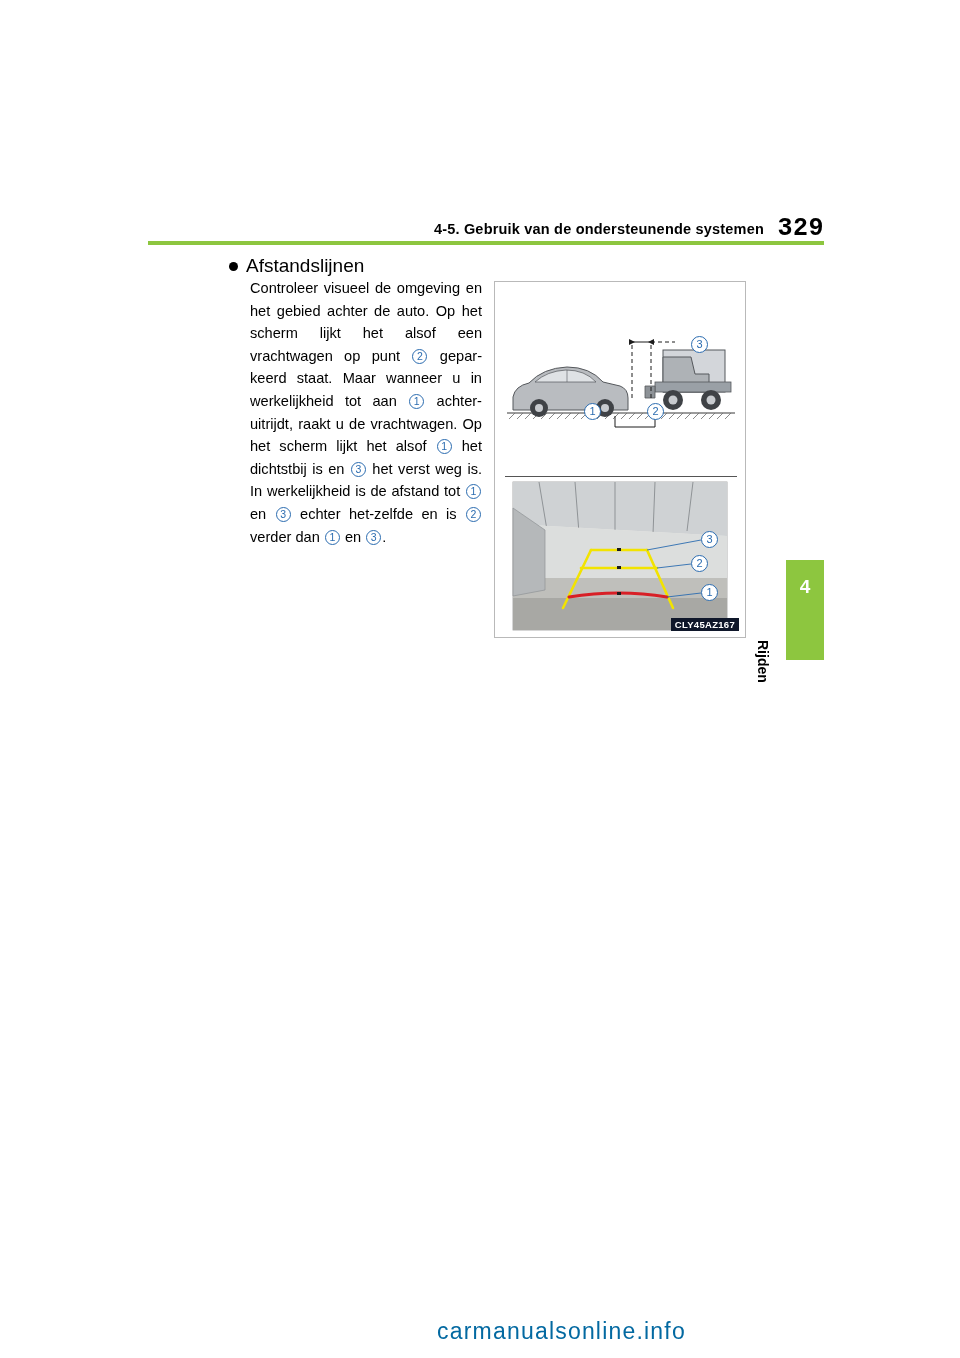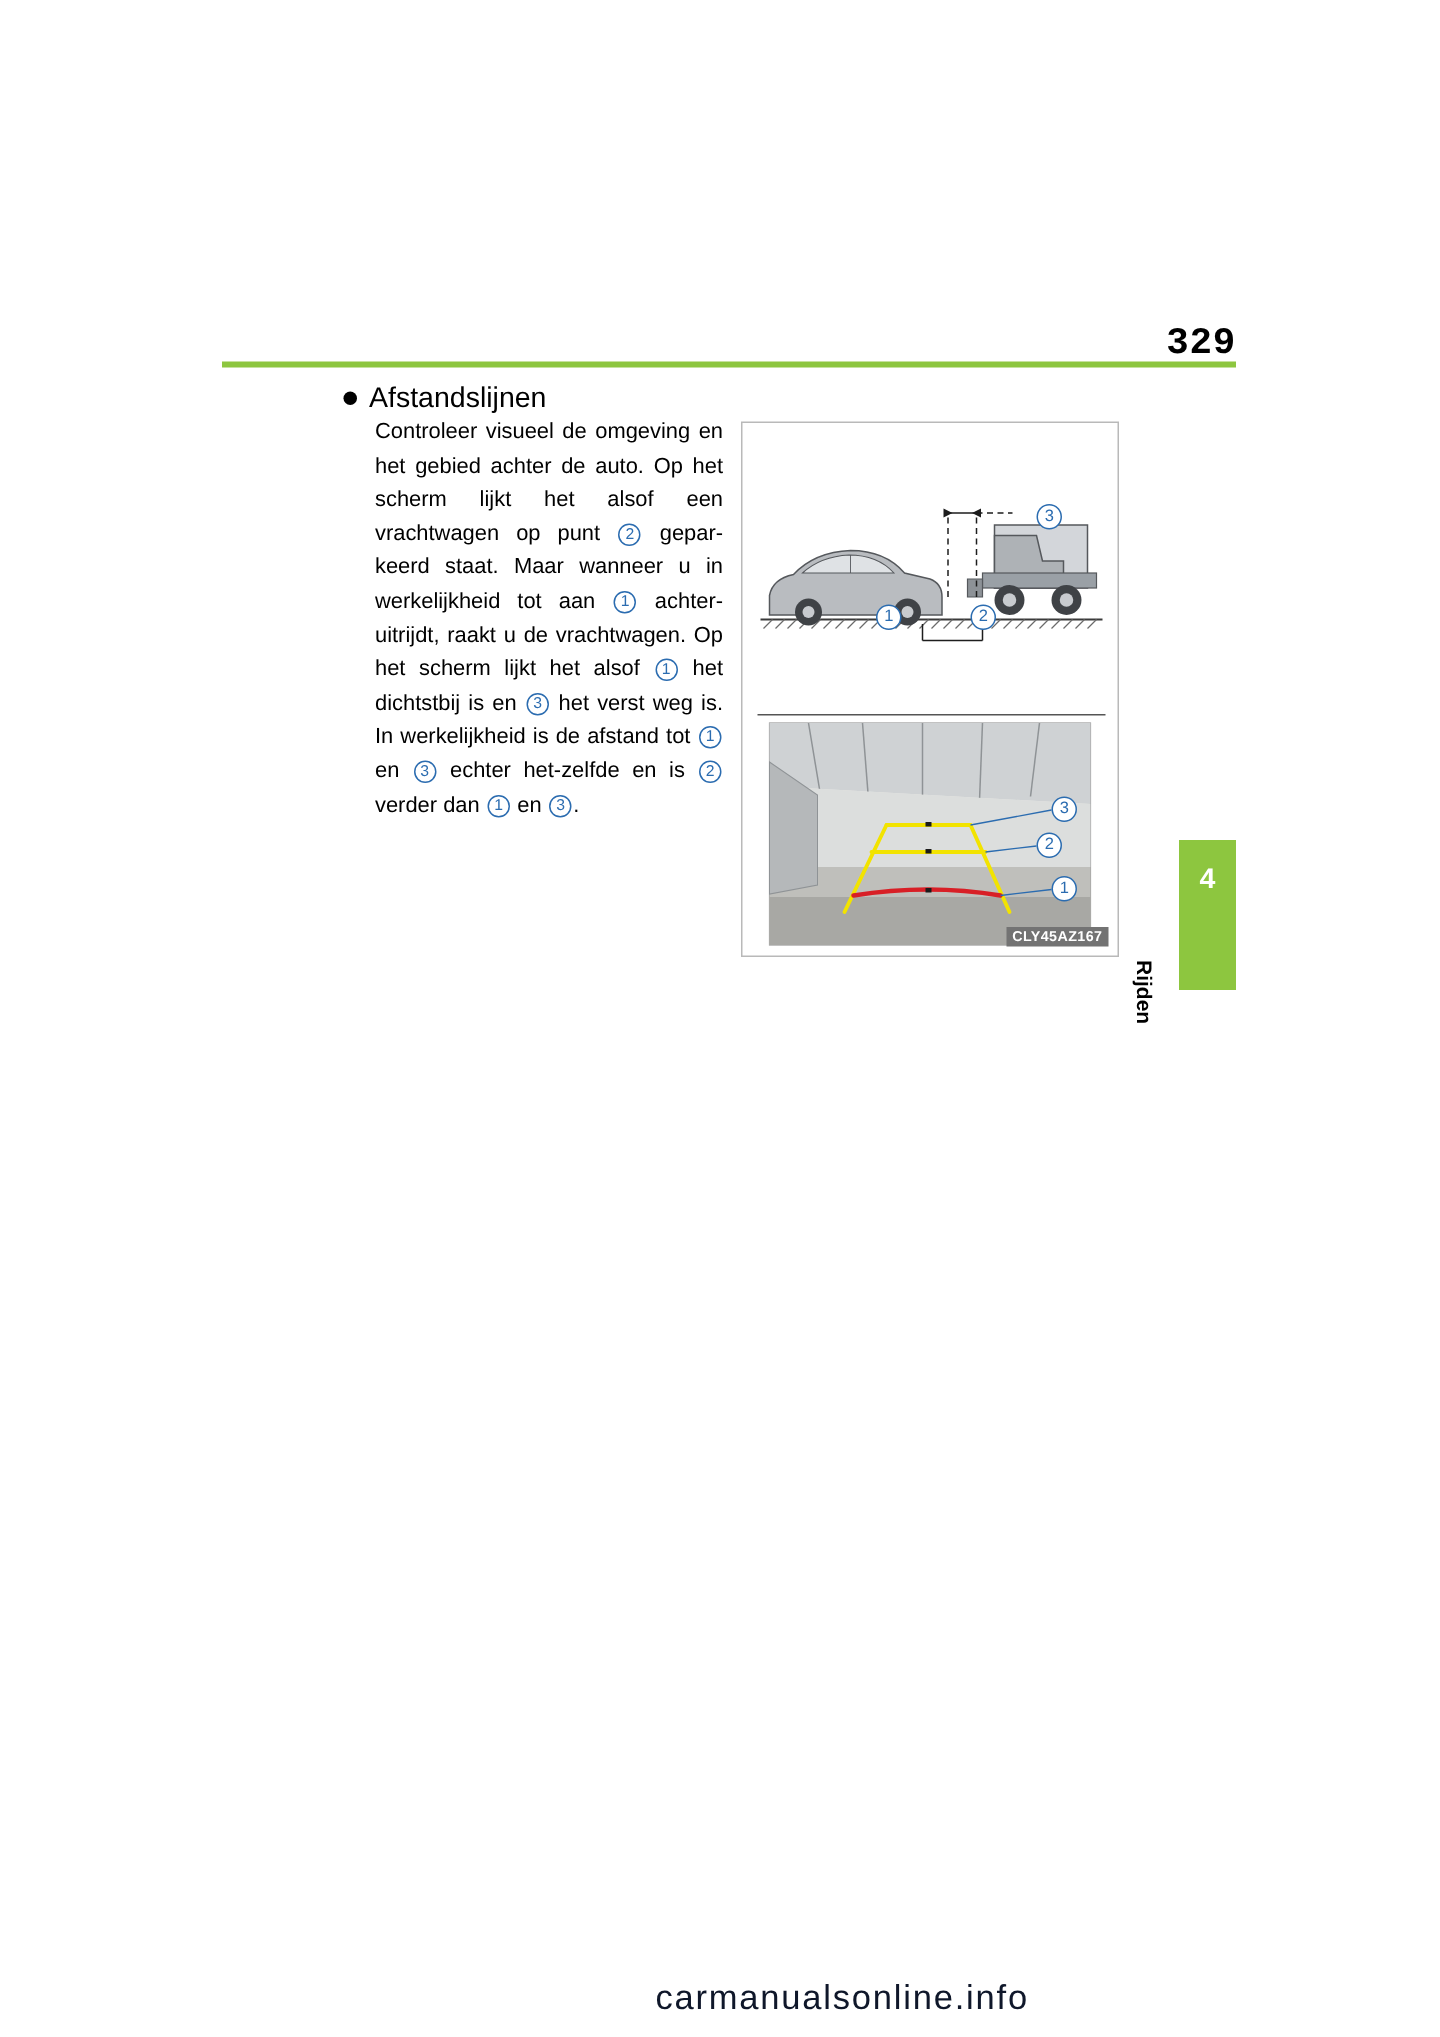--- a/index.html
+++ b/index.html
@@ -158,21 +158,21 @@
   }
   .fig-bottom {
     position: absolute;
     left: 0; top: 196px;
     width: 250px; height: 159px;
   }
   .fig-code {
     position: absolute;
     right: 6px;
     bottom: 6px;
-    background: #737373;
+    background: #0f172a;
     color: #fff;
     font-size: 9.5px;
     font-weight: bold;
     padding: 1px 4px;
     letter-spacing: 0.3px;
     font-family: "Liberation Sans", sans-serif;
   }
 
   
   .callout {
@@ -188,30 +188,31 @@
     text-align: center;
     box-sizing: border-box;
   }
 
   
   .watermark {
     position: absolute;
     left: 437px;
     top: 1318px;
     font-size: 23px;
-    color: #0f172a;
+    color: #0369a1;
     letter-spacing: 1.2px;
     white-space: nowrap;
     font-family: "Liberation Sans", sans-serif;
   }
 </style>
 </head>
 <body>
 
 <div class="page-header">
+  <div class="header-title">4-5. Gebruik van de ondersteunende systemen</div>
   <div class="page-number">329</div>
 </div>
 <div class="header-rule"></div>
 
 <div class="side-tab">
   <div class="side-tab-num">4</div>
 </div>
 <div class="side-label">Rijden</div>
 
 <div class="bullet-heading">

